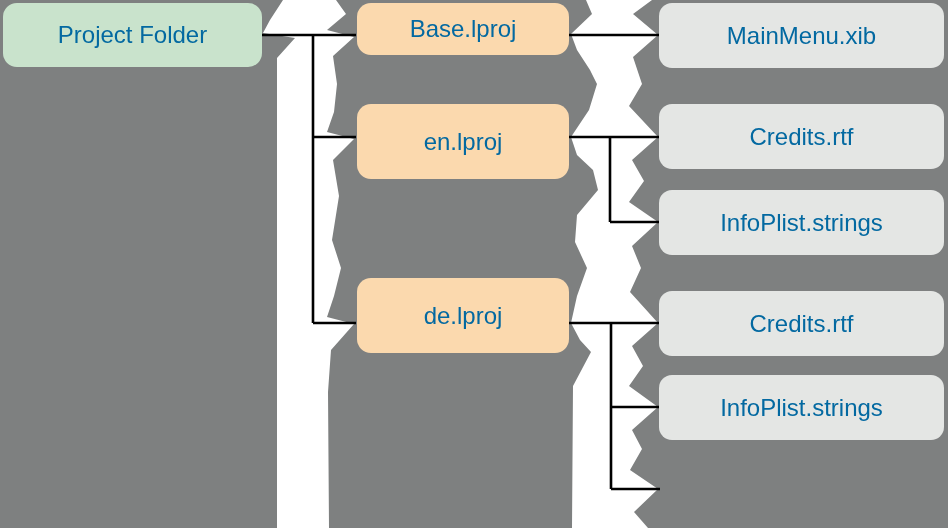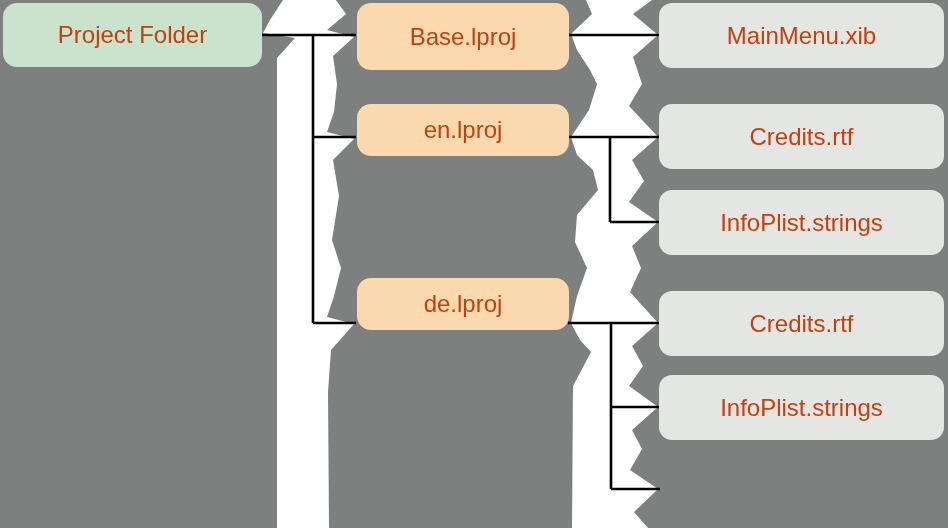--- a/index.html
+++ b/index.html
@@ -7,27 +7,27 @@
     position:relative;
     width:948px;height:528px;
     overflow:hidden;
     background:#ffffff;
     font-family:"Liberation Sans", sans-serif;
   }
   .canvas svg{position:absolute;left:0;top:0;}
   .node{
     position:absolute;
     display:flex;align-items:center;justify-content:center;
-    font-size:24px;color:#c2410c;
+    font-size:24px;color:#0369a1;
     box-sizing:border-box;
     white-space:nowrap;
   }
   .root-node{left:3px;top:3px;width:259px;height:64px;border-radius:14px;background:#c9e3cc;}
-  .folder-node{width:212px;height:52px;border-radius:14px;background:#fbd9ae;}
-  .n-base{left:357px;top:3px;height:67px;}
+  .folder-node{width:212px;height:75px;border-radius:14px;background:#fbd9ae;}
+  .n-base{left:357px;top:3px;height:52px;}
   .n-en{left:357px;top:104px;}
   .n-de{left:357px;top:278px;}
   .file-node{left:659px;width:285px;height:65px;border-radius:13px;background:#e4e6e4;}
   .n-f1{top:3px;}
   .n-f2{top:104px;}
   .n-f3{top:190px;}
   .n-f4{top:291px;}
   .n-f5{top:375px;}
   .n-f6{top:456px;}
 </style>

